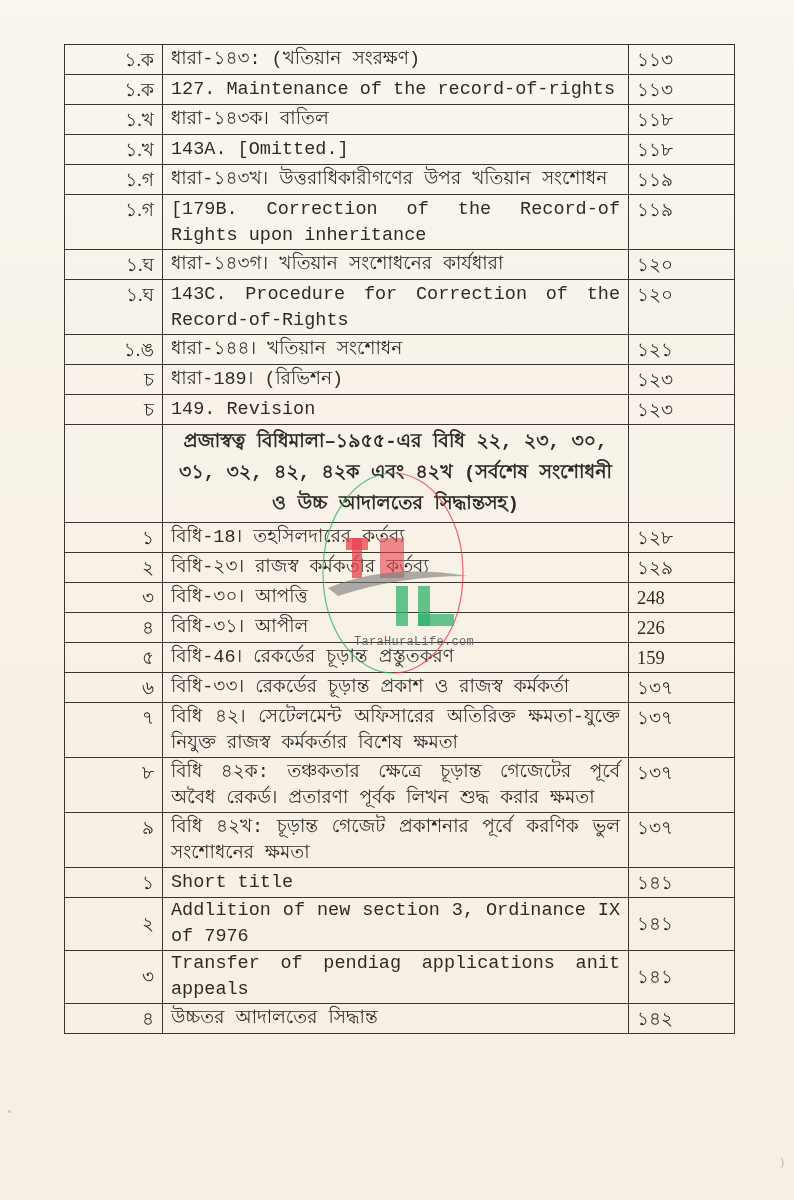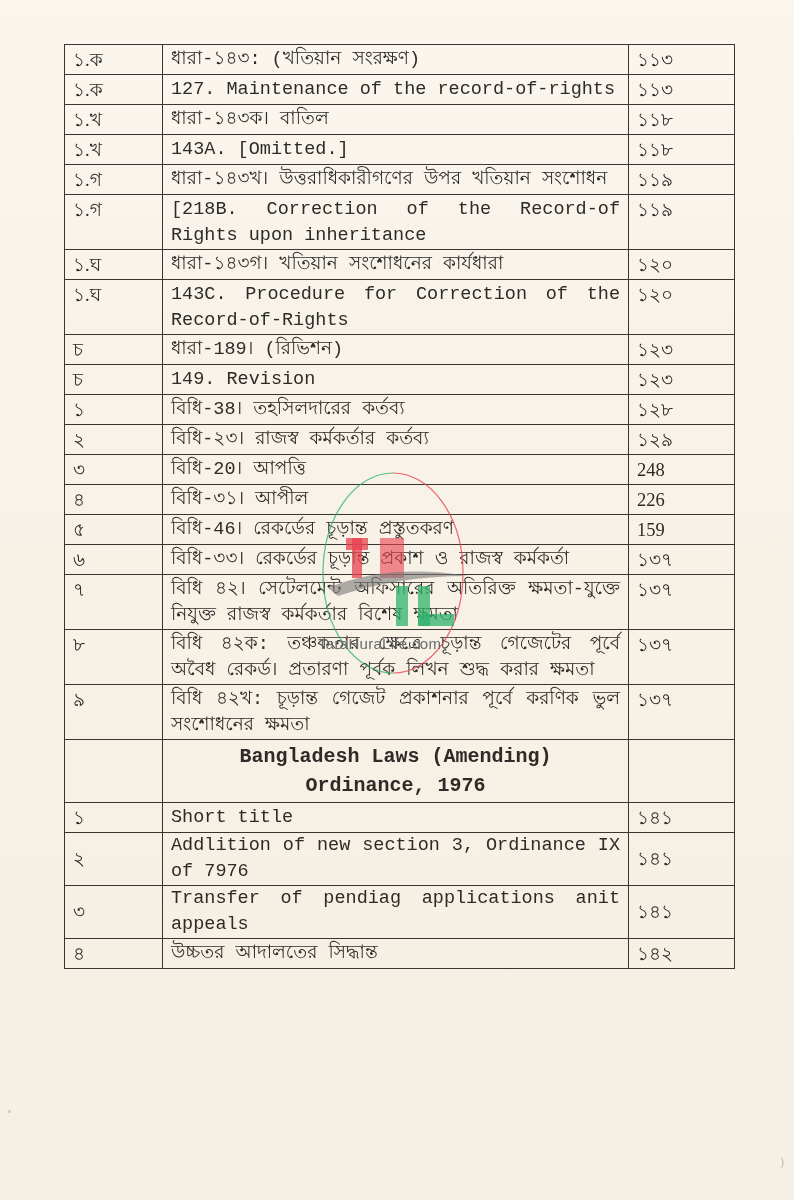--- a/index.html
+++ b/index.html
@@ -32,21 +32,21 @@
   table.toc td {
     border: 1.4px solid #3a3532;
     padding: 0 8px;
     font-size: 18.5px;
     line-height: 26px;
     vertical-align: middle;
     color: #2e2a27;
   }
   td.num {
     width: 81px;
-    text-align: left;
+    text-align: right;
     padding: 0;
   }
   td.title {
     width: 449px;
     text-align: justify;
     text-align-last: left;
     font-family: Liberation Mono, monospace;
   }
   td.page-no {
     width: 89px;
@@ -77,24 +77,24 @@
   .watermark {
     position: absolute;
     left: 318px;
     top: 468px;
     width: 150px;
     height: 210px;
     pointer-events: none;
   }
   .watermark-text {
     position: absolute;
-    left: 318px;
+    left: 354px;
     top: 635px;
-    font-family: Liberation Sans, sans-serif;
-    font-size: 15px;
+    font-family: Liberation Mono, monospace;
+    font-size: 12px;
     color: #6b6b6b;
     letter-spacing: 0.3px;
     pointer-events: none;
   }
   .edge-mark {
     position: absolute;
     left: 780px;
     top: 1155px;
     font-size: 12px;
     color: #bdb5a8;
@@ -137,57 +137,67 @@
         <td class="title">143A. [Omitted.]</td>
         <td class="page-no">১১৮</td>
       </tr>
       <tr class="single">
         <td class="num">১.গ</td>
         <td class="title">ধারা-১৪৩খ। উত্তরাধিকারীগণের উপর খতিয়ান সংশোধন</td>
         <td class="page-no">১১৯</td>
       </tr>
       <tr class="double">
         <td class="num">১.গ</td>
-        <td class="title">[218B. Correction of the Record-of Rights upon inheritance</td>
+        <td class="title">[179B. Correction of the Record-of Rights upon inheritance</td>
         <td class="page-no">১১৯</td>
       </tr>
       <tr class="single">
         <td class="num">১.ঘ</td>
         <td class="title">ধারা-১৪৩গ। খতিয়ান সংশোধনের কার্যধারা</td>
         <td class="page-no">১২০</td>
       </tr>
       <tr class="double">
         <td class="num">১.ঘ</td>
         <td class="title">143C. Procedure for Correction of the Record-of-Rights</td>
         <td class="page-no">১২০</td>
       </tr>
       <tr class="single">
+        <td class="num">১.ঙ</td>
+        <td class="title">ধারা-১৪৪। খতিয়ান সংশোধন</td>
+        <td class="page-no">১২১</td>
+      </tr>
+      <tr class="single">
         <td class="num">চ</td>
         <td class="title">ধারা-189। (রিভিশন)</td>
         <td class="page-no">১২৩</td>
       </tr>
       <tr class="single">
         <td class="num">চ</td>
         <td class="title">149. Revision</td>
         <td class="page-no">১২৩</td>
       </tr>
 
+      <tr class="heading">
+        <td class="num"></td>
+        <td class="title">প্রজাস্বত্ব বিধিমালা–১৯৫৫-এর বিধি ২২, ২৩, ৩০, ৩১, ৩২, ৪২, ৪২ক এবং ৪২খ (সর্বশেষ সংশোধনী ও উচ্চ আদালতের সিদ্ধান্তসহ)</td>
+        <td class="page-no"></td>
+      </tr>
       <tr class="single">
         <td class="num">১</td>
-        <td class="title">বিধি-38। তহসিলদারের কর্তব্য</td>
+        <td class="title">বিধি-18। তহসিলদারের কর্তব্য</td>
         <td class="page-no">১২৮</td>
       </tr>
       <tr class="single">
         <td class="num">২</td>
         <td class="title">বিধি-২৩। রাজস্ব কর্মকর্তার কর্তব্য</td>
         <td class="page-no">১২৯</td>
       </tr>
       <tr class="single">
         <td class="num">৩</td>
-        <td class="title">বিধি-20। আপত্তি</td>
+        <td class="title">বিধি-৩০। আপত্তি</td>
         <td class="page-no">248</td>
       </tr>
       <tr class="single">
         <td class="num">৪</td>
         <td class="title">বিধি-৩১। আপীল</td>
         <td class="page-no">226</td>
       </tr>
       <tr class="single">
         <td class="num">৫</td>
         <td class="title">বিধি-46। রেকর্ডের চূড়ান্ত প্রস্তুতকরণ</td>
@@ -207,28 +217,20 @@
         <td class="num">৮</td>
         <td class="title">বিধি ৪২ক: তঞ্চকতার ক্ষেত্রে চূড়ান্ত গেজেটের পূর্বে অবৈধ রেকর্ড। প্রতারণা পূর্বক লিখন শুদ্ধ করার ক্ষমতা</td>
         <td class="page-no">১৩৭</td>
       </tr>
       <tr class="double">
         <td class="num">৯</td>
         <td class="title">বিধি ৪২খ: চূড়ান্ত গেজেট প্রকাশনার পূর্বে করণিক ভুল সংশোধনের ক্ষমতা</td>
         <td class="page-no">১৩৭</td>
       </tr>
 
-      <tr class="heading-en">
-        <td class="num"></td>
-        <td class="title">
-          <div>Bangladesh Laws (Amending)</div>
-          <div>Ordinance, 1976</div>
-        </td>
-        <td class="page-no"></td>
-      </tr>
       <tr class="single">
         <td class="num">১</td>
         <td class="title">Short title</td>
         <td class="page-no">১৪১</td>
       </tr>
       <tr class="single">
         <td class="num">২</td>
         <td class="title">Addlition of new section 3, Ordinance IX of 7976</td>
         <td class="page-no">১৪১</td>
       </tr>

